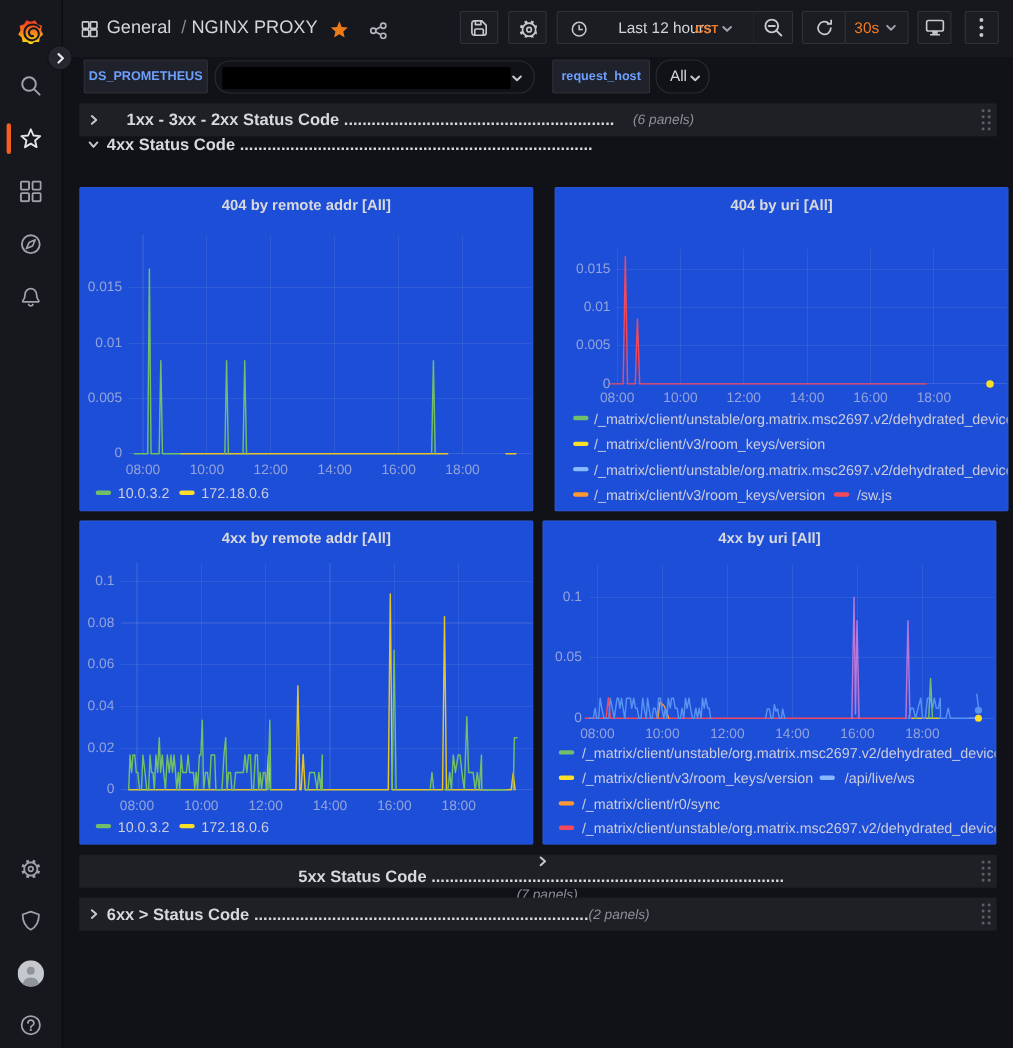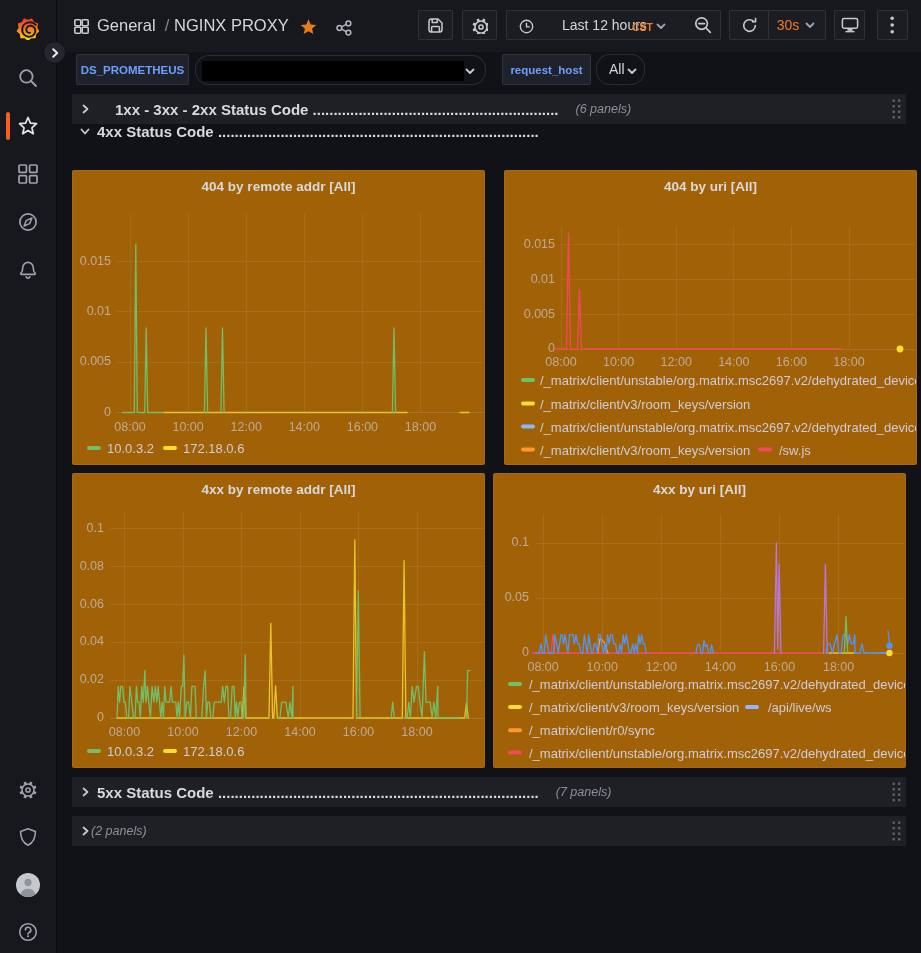--- a/index.html
+++ b/index.html
@@ -5,21 +5,21 @@
   font-family:"Liberation Sans", sans-serif; }
 .sidebar { position:fixed; left:0; top:0; width:57px; height:953px; background:#17181e; border-right:1px solid #0a0b0e; }
 .sicon { position:absolute; left:50%; transform:translate(-50%,-50%); line-height:0; }
 .navbar { position:absolute; left:57px; top:0; width:864px; height:52px; background:#17181e; }
 .btn { position:absolute; border:1px solid rgba(204,204,220,0.12); background:#1b1d22; border-radius:2px;
   display:flex; align-items:center; justify-content:center; }
 .chip { position:absolute; background:#1f222a; border:1px solid rgba(204,204,220,0.10); border-radius:2px;
   display:flex; align-items:center; justify-content:center; font-size:11.5px; font-weight:700; color:#6e9fff; }
 .sel { position:absolute; background:#111217; border:1px solid rgba(204,204,220,0.14); border-radius:14px; }
 .rowhdr { position:absolute; display:flex; align-items:center; color:#d8d9dd; font-size:15px; font-weight:700; }
-.panel { position:absolute; background:#a16207; border:1px solid rgba(204,204,220,0.075); border-radius:2px; overflow:hidden; }
+.panel { position:absolute; background:#1d4ed8; border:1px solid rgba(204,204,220,0.075); border-radius:2px; overflow:hidden; }
 .ptitle { position:absolute; top:8px; left:0; right:0; text-align:center; color:#d8d9dd; font-size:13.5px; font-weight:700; }
 svg text { font-family:"Liberation Sans", sans-serif; }
 </style></head><body>
 
 <div class="sidebar">
     <div style="position:absolute;left:16px;top:17px;line-height:0;"><svg width="23" height="23" viewBox="0 0 23 23" style="">
         <defs>
           <linearGradient id="gl" x1="0" y1="0" x2="0" y2="1">
             <stop offset="0" stop-color="#ee3524"></stop>
             <stop offset="0.45" stop-color="#f57a20"></stop>
@@ -198,41 +198,42 @@
         <rect x="0.5" y="17" width="2.4" height="2.4" fill="#5c6066"></rect>
         <rect x="6" y="17" width="2.4" height="2.4" fill="#5c6066"></rect>
       </svg></div>
   </div>
 <div class="rowhdr" style="left:72px;top:116px;width:834px;height:30px;">
     <span style="margin-left:7px;line-height:0;"><svg width="12" height="12" viewBox="0 0 12 12" style="">
         <path d="M2.5 4.5L6 8.5l3.5-4" fill="none" stroke="#c7c9cf" stroke-width="1.8" stroke-linecap="round" stroke-linejoin="round"></path>
       </svg></span>
     <span style="margin-left:6px;white-space:nowrap;">4xx Status Code <span>.............................................................................</span></span>
   </div>
-<div class="rowhdr" style="left:72px;top:777px;width:834px;height:30px;background:#1e2025;">
+<div class="rowhdr" style="left:72px;top:777px;width:834px;height:30px;background:#1e2025;flex-direction:column;">
     <span style="margin-left:7px;line-height:0;"><svg width="12" height="12" viewBox="0 0 12 12" style="">
         <path d="M4.5 2.5L8.5 6l-4 3.5" fill="none" stroke="#c7c9cf" stroke-width="1.8" stroke-linecap="round" stroke-linejoin="round"></path>
       </svg></span>
     <span style="margin-left:6px;white-space:nowrap;">5xx Status Code <span>.............................................................................</span></span>
     <span style="margin-left:17px;font-size:12.5px;font-style:italic;font-weight:400;color:#8d9097;white-space:nowrap;">(7 panels)</span>
     <div style="position:absolute;right:5px;top:50%;transform:translateY(-50%);line-height:0;"><svg width="9" height="20" viewBox="0 0 9 20" style="">
         <rect x="0.5" y="0.5" width="2.4" height="2.4" fill="#5c6066"></rect>
         <rect x="6" y="0.5" width="2.4" height="2.4" fill="#5c6066"></rect>
         <rect x="0.5" y="6" width="2.4" height="2.4" fill="#5c6066"></rect>
         <rect x="6" y="6" width="2.4" height="2.4" fill="#5c6066"></rect>
         <rect x="0.5" y="11.5" width="2.4" height="2.4" fill="#5c6066"></rect>
         <rect x="6" y="11.5" width="2.4" height="2.4" fill="#5c6066"></rect>
         <rect x="0.5" y="17" width="2.4" height="2.4" fill="#5c6066"></rect>
         <rect x="6" y="17" width="2.4" height="2.4" fill="#5c6066"></rect>
       </svg></div>
   </div>
 <div class="rowhdr" style="left:72px;top:816px;width:834px;height:30px;background:#1e2025;">
     <span style="margin-left:7px;line-height:0;"><svg width="12" height="12" viewBox="0 0 12 12" style="">
         <path d="M4.5 2.5L8.5 6l-4 3.5" fill="none" stroke="#c7c9cf" stroke-width="1.8" stroke-linecap="round" stroke-linejoin="round"></path>
       </svg></span>
+    <span style="margin-left:6px;white-space:nowrap;">6xx &gt; Status Code <span>.........................................................................</span></span>
     <span style="font-size:12.5px;font-style:italic;font-weight:400;color:#8d9097;white-space:nowrap;">(2 panels)</span>
     <div style="position:absolute;right:5px;top:50%;transform:translateY(-50%);line-height:0;"><svg width="9" height="20" viewBox="0 0 9 20" style="">
         <rect x="0.5" y="0.5" width="2.4" height="2.4" fill="#5c6066"></rect>
         <rect x="6" y="0.5" width="2.4" height="2.4" fill="#5c6066"></rect>
         <rect x="0.5" y="6" width="2.4" height="2.4" fill="#5c6066"></rect>
         <rect x="6" y="6" width="2.4" height="2.4" fill="#5c6066"></rect>
         <rect x="0.5" y="11.5" width="2.4" height="2.4" fill="#5c6066"></rect>
         <rect x="6" y="11.5" width="2.4" height="2.4" fill="#5c6066"></rect>
         <rect x="0.5" y="17" width="2.4" height="2.4" fill="#5c6066"></rect>
         <rect x="6" y="17" width="2.4" height="2.4" fill="#5c6066"></rect>

